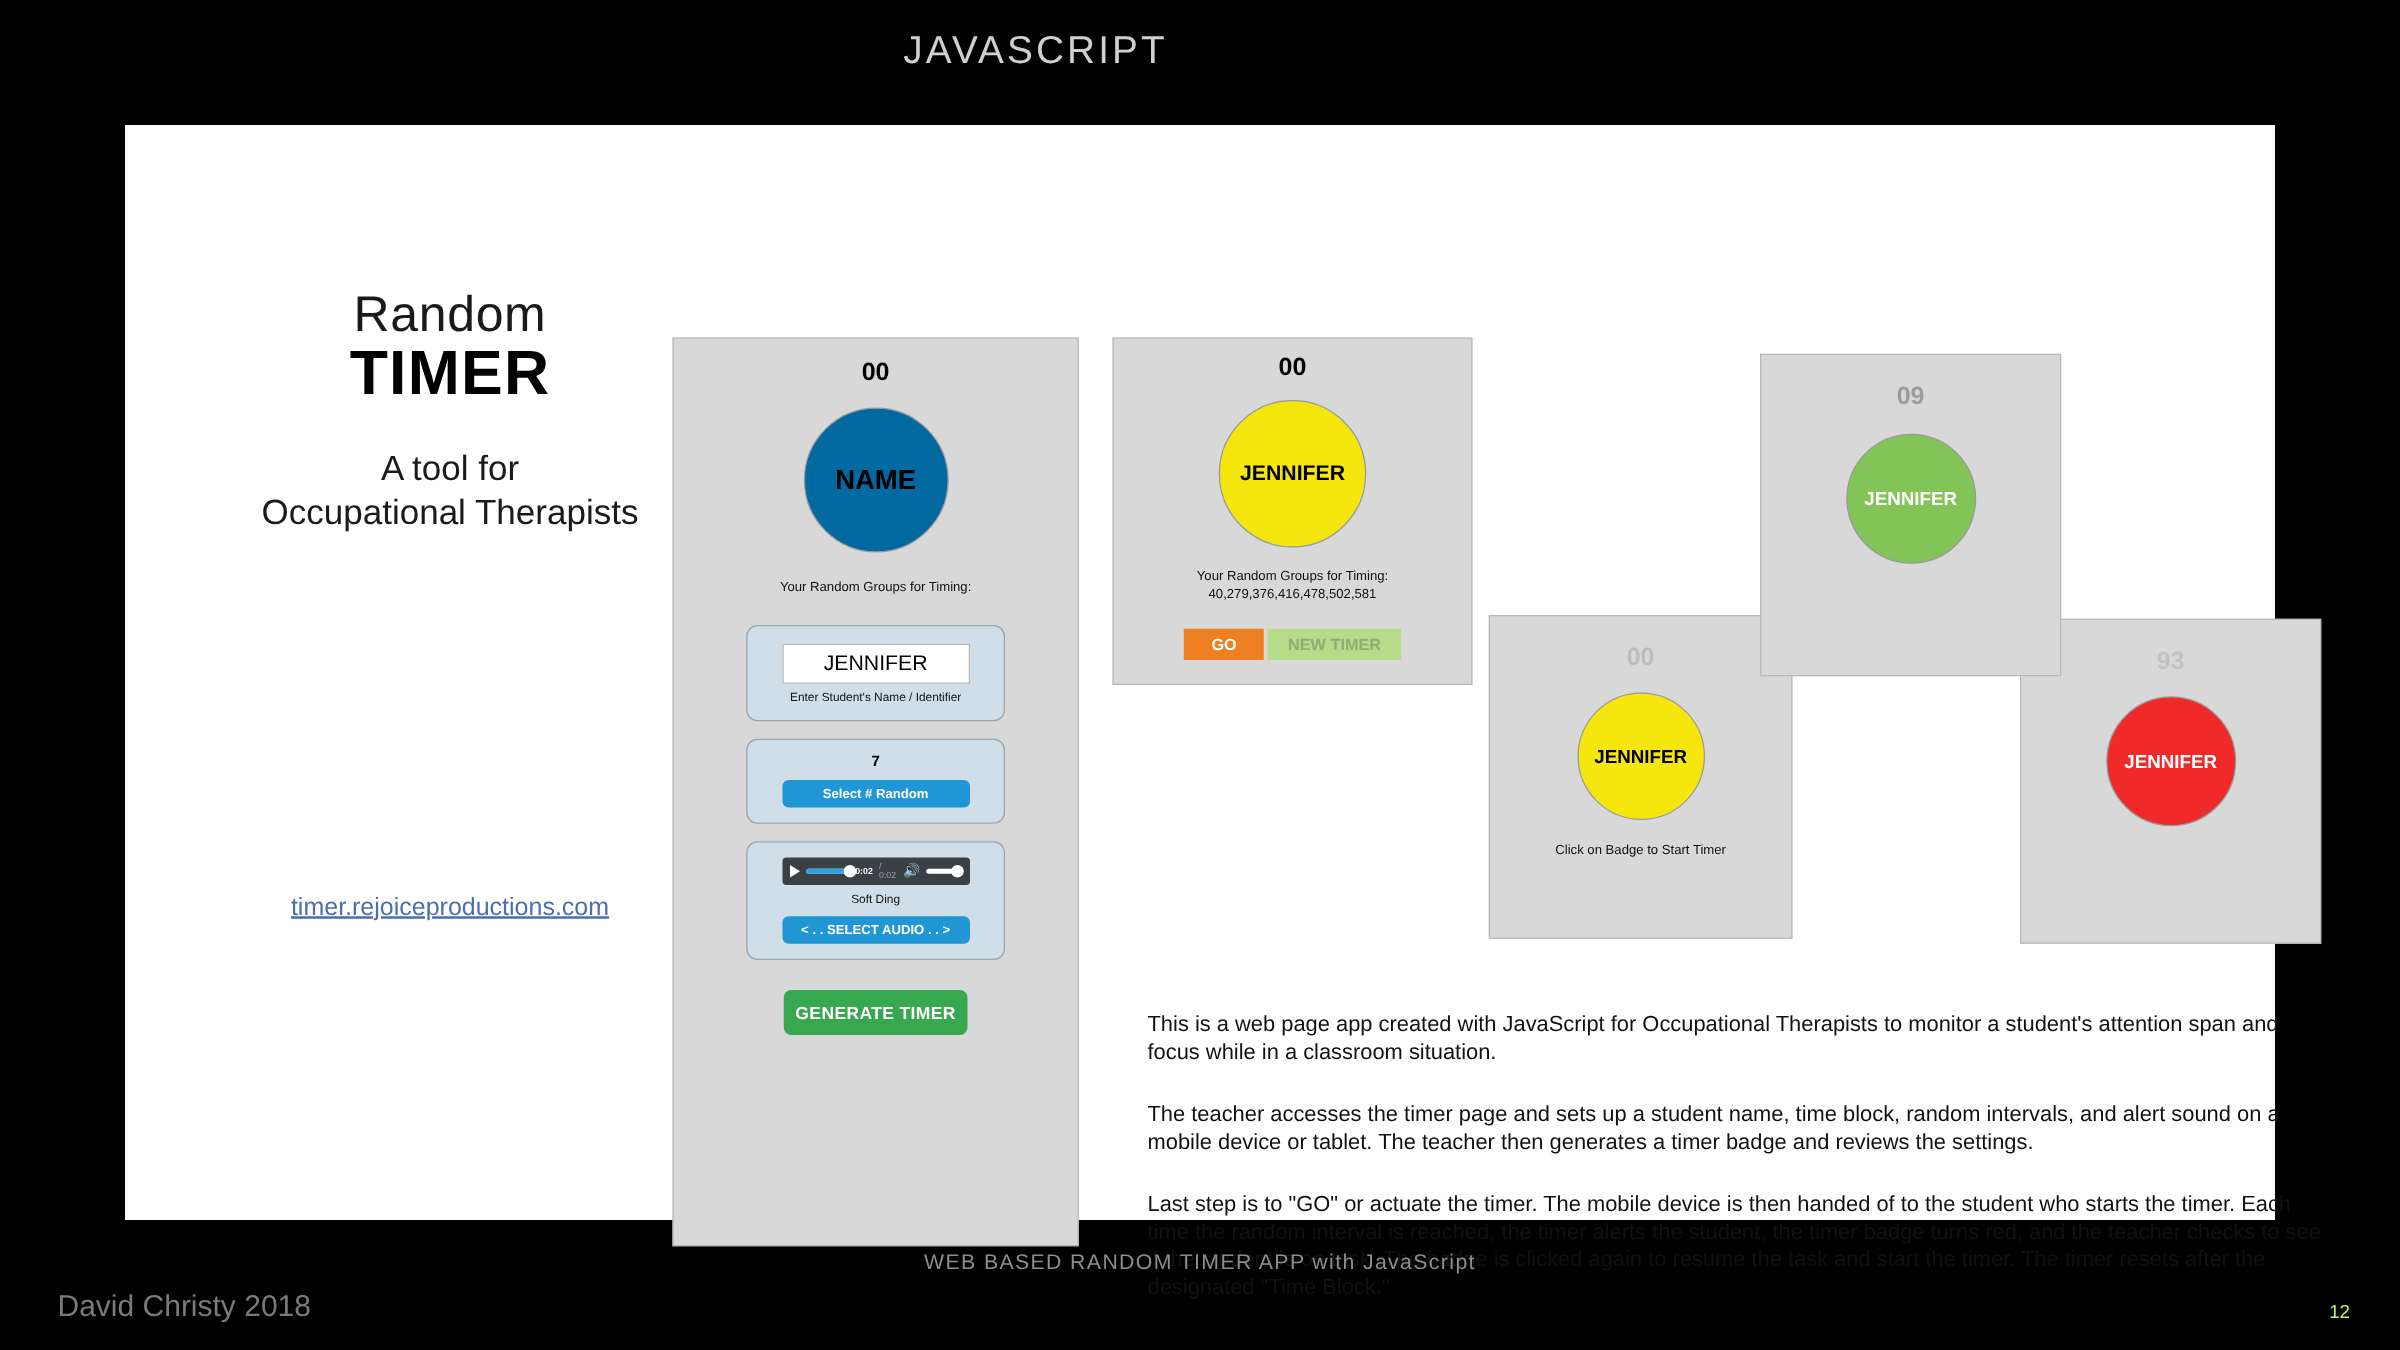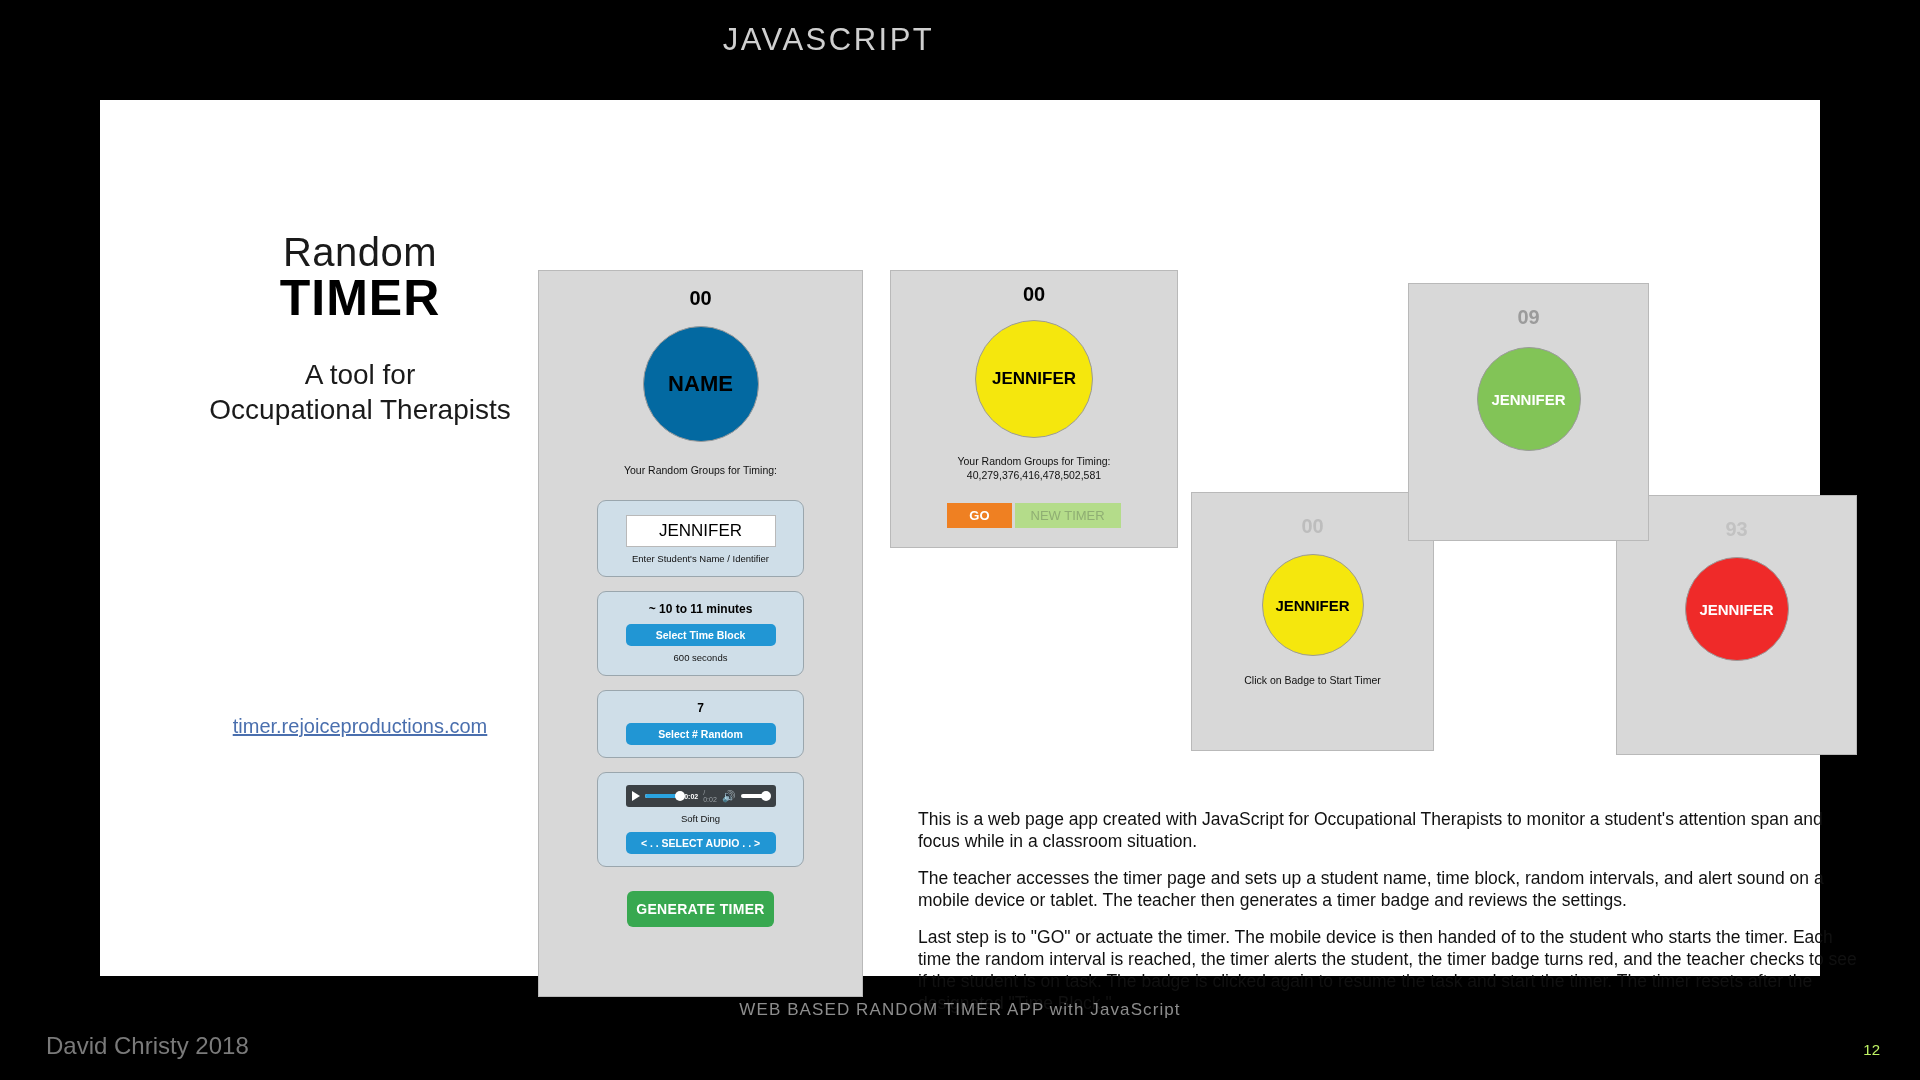--- a/index.html
+++ b/index.html
@@ -84,21 +84,21 @@
 
   
   #panel-generated{ left:790px; top:170px; width:288px; height:278px; }
   #panel-generated .ptime{ font-size:20px; color:#000; margin-top:12px; }
   #panel-generated .badge{ width:118px; height:118px; background:#f5e70d; color:#000;
                            font-size:17px; margin-top:14px; }
   #panel-generated .pnote{ font-size:10.5px; margin-top:16px; line-height:1.35; }
   .go-row{ display:flex; justify-content:center; gap:3px; margin-top:21px; }
   .btn-go{ background:#ef8022; color:#fff; font-size:13px; font-weight:bold;
            padding:5px 22px; border:none; cursor:pointer; }
-  .btn-new{ background:#b4dc8a; color:#8fae73; font-size:13px; font-weight:normal;
+  .btn-new{ background:#b4dc8a; color:#8fae73; font-size:13px; font-weight:bold;
             padding:5px 16px; border:none; cursor:pointer; }
 
   
   #panel-running{ left:1308px; top:183px; width:241px; height:258px; z-index:3; }
   #panel-running .ptime{ font-size:20px; color:#9b9b9b; margin-top:22px; }
   #panel-running .badge{ width:104px; height:104px; background:#82c457; color:#fff;
                          font-size:15px; margin-top:18px; }
 
   #panel-start{ left:1091px; top:392px; width:243px; height:259px; z-index:2; }
   #panel-start .ptime{ font-size:20px; color:#bdbdbd; margin-top:22px; }
@@ -107,21 +107,21 @@
   #panel-start .pnote{ font-size:10.5px; margin-top:18px; }
 
   #panel-alert{ left:1516px; top:395px; width:241px; height:260px; z-index:2; }
   #panel-alert .ptime{ font-size:20px; color:#c2c2c2; margin-top:22px; }
   #panel-alert .badge{ width:104px; height:104px; background:#ef2a29; color:#fff;
                        font-size:15px; margin-top:16px; }
 
   
   .desc{ position:absolute; left:818px; top:708px; width:940px; }
   .desc p{ font-size:17.5px; line-height:1.26; color:#111; font-weight:300; }
-  .desc p + p{ margin-top:15px; }
+  .desc p + p{ margin-top:28px; }
 </style>
 </head>
 <body>
 
 <div class="slide">
 
   <div class="deck-title">JAVASCRIPT</div>
 
   <div class="canvas">
 
@@ -140,25 +140,20 @@
       <div class="badge">NAME</div>
       <div class="pnote">Your Random Groups for Timing:</div>
 
       <div class="fields-wrap">
 
         <div class="field">
           <div class="field-input">JENNIFER</div>
           <div class="field-label">Enter Student's Name / Identifier</div>
         </div>
 
-        <div class="field">
-          <div class="field-value">~ 10 to 11 minutes</div>
-          <button class="btn-blue">Select Time Block</button>
-          <div class="field-label">600 seconds</div>
-        </div>
 
         <div class="field">
           <div class="field-value">7</div>
           <button class="btn-blue">Select # Random</button>
         </div>
 
         <div class="field">
           <div class="audio">
             <span class="play"></span>
             <span class="track">

